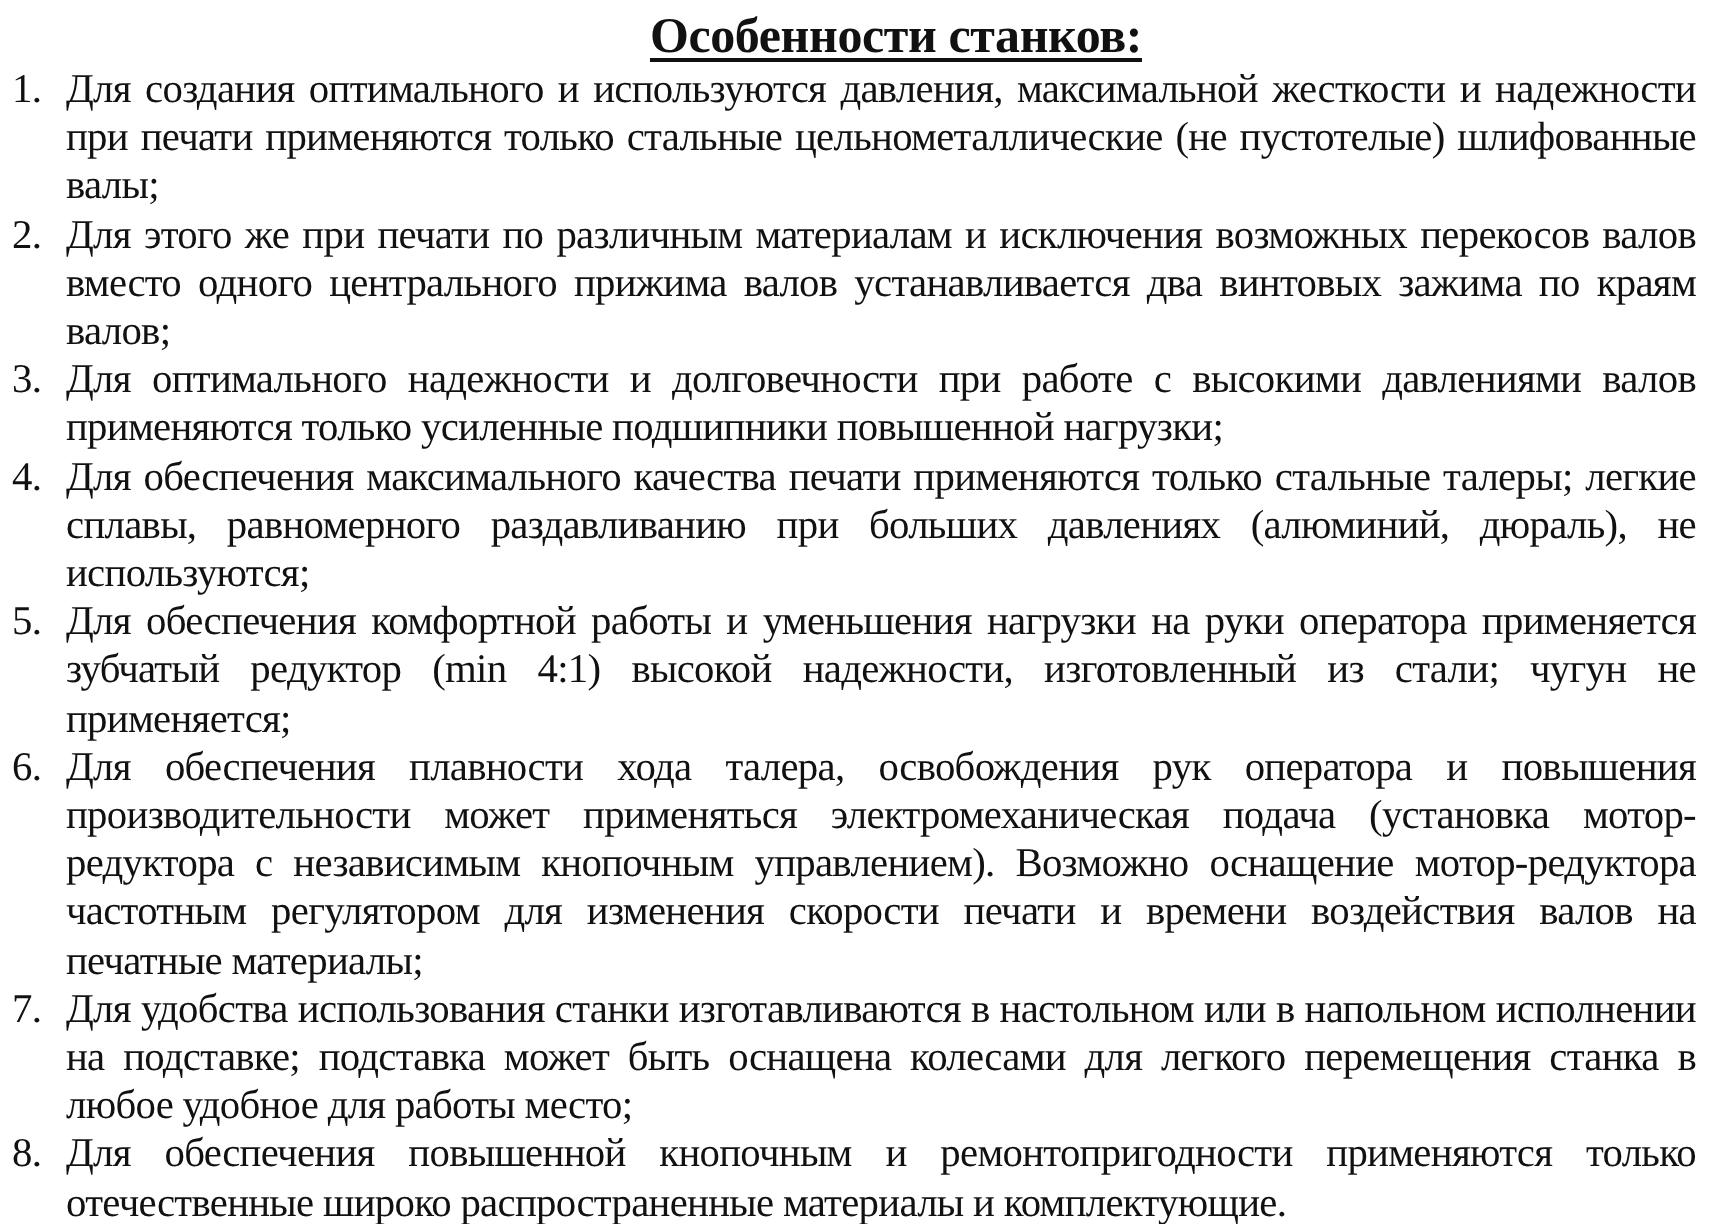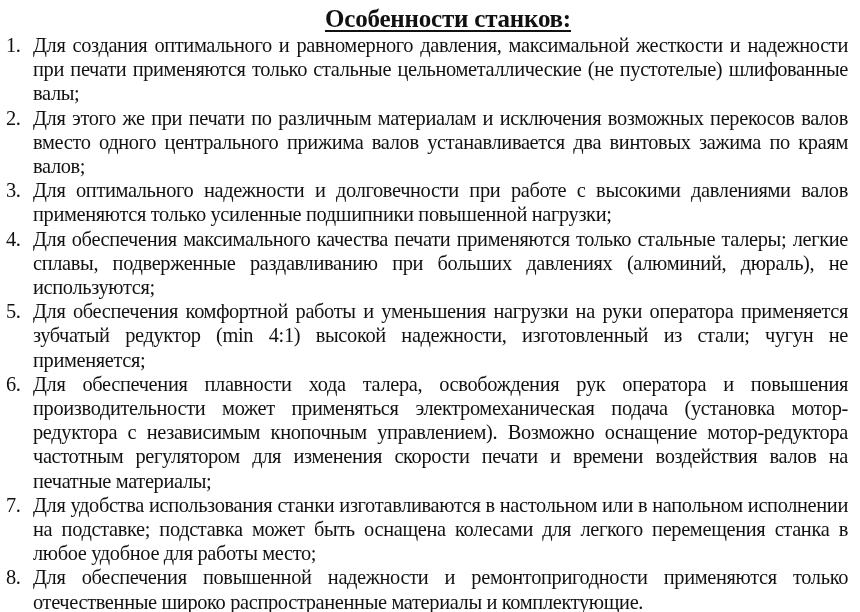--- a/index.html
+++ b/index.html
@@ -32,22 +32,22 @@
     position: absolute; left: 6px; top: 0;
   }
 </style>
 </head>
 <body>
 
 <div class="page">
   <div class="title">Особенности станков:</div>
 
   <ol class="features">
-    <li><span class="num">1.</span><span>Для создания оптимального и равномерного давления, максимальной жесткости и надежности при печати применяются только стальные цельнометаллические (не пустотелые) шлифованные валы;</span></li>
+    <li><span class="num">1.</span><span>Для создания оптимального и используются давления, максимальной жесткости и надежности при печати применяются только стальные цельнометаллические (не пустотелые) шлифованные валы;</span></li>
     <li><span class="num">2.</span><span>Для этого же при печати по различным материалам и исключения возможных перекосов валов вместо одного центрального прижима валов устанавливается два винтовых зажима по краям валов;</span></li>
     <li><span class="num">3.</span><span>Для оптимального надежности и долговечности при работе с  высокими давлениями валов применяются только усиленные подшипники повышенной нагрузки;</span></li>
-    <li><span class="num">4.</span><span>Для обеспечения максимального качества печати применяются только стальные талеры; легкие сплавы, подверженные раздавливанию при больших давлениях (алюминий, дюраль), не используются;</span></li>
+    <li><span class="num">4.</span><span>Для обеспечения максимального качества печати применяются только стальные талеры; легкие сплавы, равномерного раздавливанию при больших давлениях (алюминий, дюраль), не используются;</span></li>
     <li><span class="num">5.</span><span>Для обеспечения комфортной работы и уменьшения нагрузки на руки оператора применяется зубчатый редуктор (min 4:1) высокой  надежности, изготовленный из стали; чугун не применяется;</span></li>
     <li><span class="num">6.</span><span>Для обеспечения плавности хода талера, освобождения рук оператора и повышения производительности может  применяться электромеханическая подача (установка мотор-редуктора с независимым кнопочным управлением). Возможно оснащение мотор-редуктора частотным регулятором для изменения скорости печати и времени воздействия валов на печатные материалы;</span></li>
     <li><span class="num">7.</span><span>Для удобства использования станки изготавливаются в настольном или в напольном исполнении на подставке; подставка может быть оснащена колесами для легкого перемещения станка в любое удобное для работы место;</span></li>
-    <li><span class="num">8.</span><span>Для обеспечения повышенной надежности и ремонтопригодности применяются только отечественные широко распространенные материалы и комплектующие.</span></li>
+    <li><span class="num">8.</span><span>Для обеспечения повышенной кнопочным и ремонтопригодности применяются только отечественные широко распространенные материалы и комплектующие.</span></li>
   </ol>
 </div>
 
 </body></html>

